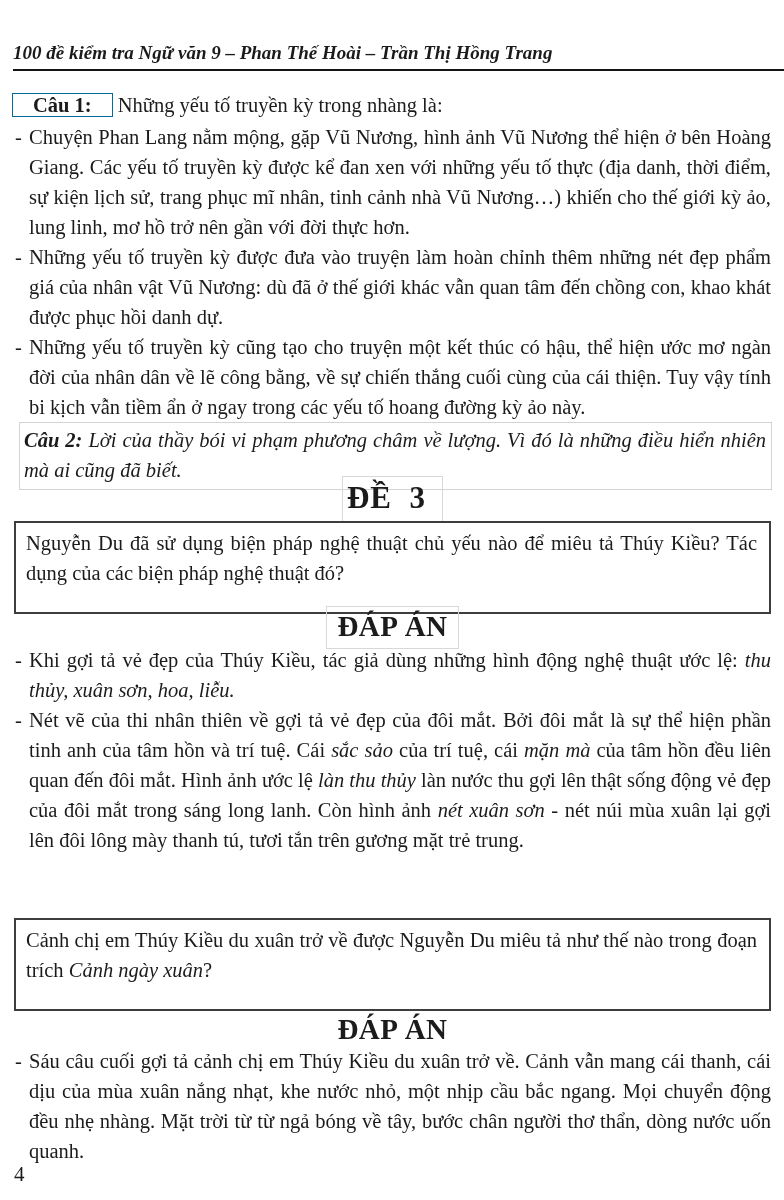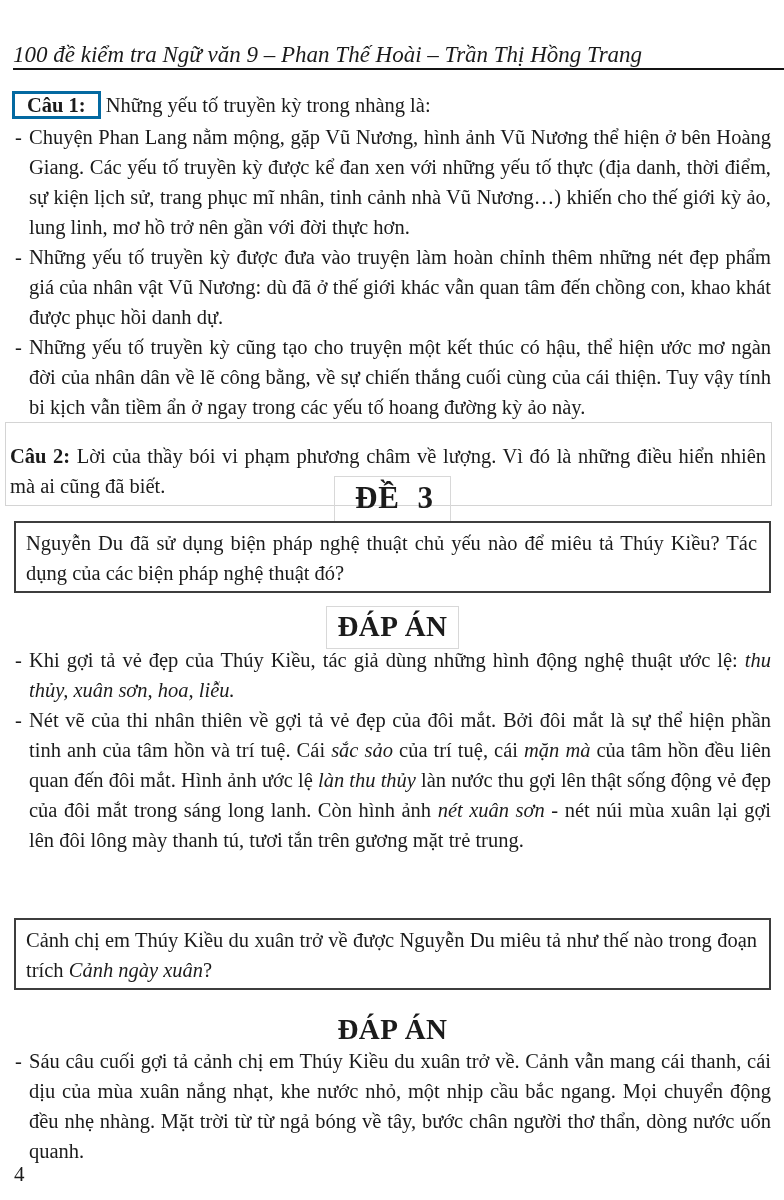--- a/index.html
+++ b/index.html
@@ -9,41 +9,42 @@
     width: 784px; height: 1200px;
     background: #ffffff;
     font-family: "Liberation Serif", "DejaVu Serif", serif;
     color: #1b1b1b;
     overflow: hidden;
   }
   .abs { position: absolute; left: 14px; right: 13px; }
   .body-text { font-size: 20.5px; line-height: 30px; text-align: justify; }
   .header {
     top: 42px; left: 13px; right: 0;
-    font-size: 23px; font-weight: normal; font-style: italic;
+    font-size: 19px; font-weight: bold; font-style: italic;
     border-bottom: 2.5px solid #141414;
+    padding-bottom: 5px;
   }
   .qlabel { font-weight: bold; }
   .light-box { border: 1px solid #d4d4d4; }
   .cau1 { top: 90px; }
-  .cau1 .qlabel { border: 3px solid #0369a1; padding: 0 12px; margin-left: -2px; }
+  .cau1 .qlabel { border: 1px solid #0369a1; padding: 0 20px; margin-left: -2px; }
   .list { list-style: none; margin: 0; padding: 0; }
   .list li { position: relative; padding-left: 15px; }
   .list .dash { position: absolute; left: 1px; font-style: normal; }
   .list1 { top: 122px; }
-  .cau2 { top: 422px; left: 5px; right: 12px; padding: 18px 5px 4px 4px; }
+  .cau2 { top: 422px; left: 19px; right: 12px; padding: 2px 5px 4px 4px; font-style: italic; }
   .center { text-align: center; }
   .exam-title {
     display: inline-block;
     font-size: 31px; font-weight: bold; line-height: 1.15;
     white-space: pre; letter-spacing: 1px;
   }
   .de3-title { top: 476px; }
-  .de3-title .exam-title { border: 1px solid #d8d8d8; padding: 3px 16px 5px 20px; }
-  .qbox { border: 2px solid #3d3d3d; padding: 5px 12px 3px 10px; }
+  .de3-title .exam-title { border: 1px solid #d8d8d8; padding: 3px 16px 5px 4px; }
+  .qbox { border: 2px solid #3d3d3d; padding: 5px 12px 24px 10px; }
   .q3 { top: 521px; }
   .dapan {
     display: inline-block;
     font-size: 29px; font-weight: bold; letter-spacing: 0.5px; line-height: 1.2;
   }
   .dapan1 { top: 606px; }
   .dapan1 .dapan { border: 1px solid #d8d8d8; padding: 2px 10px 4px 10px; }
   .list2 { top: 645px; }
   .de4-title { top: 873px; }
   .q4 { top: 918px; }

